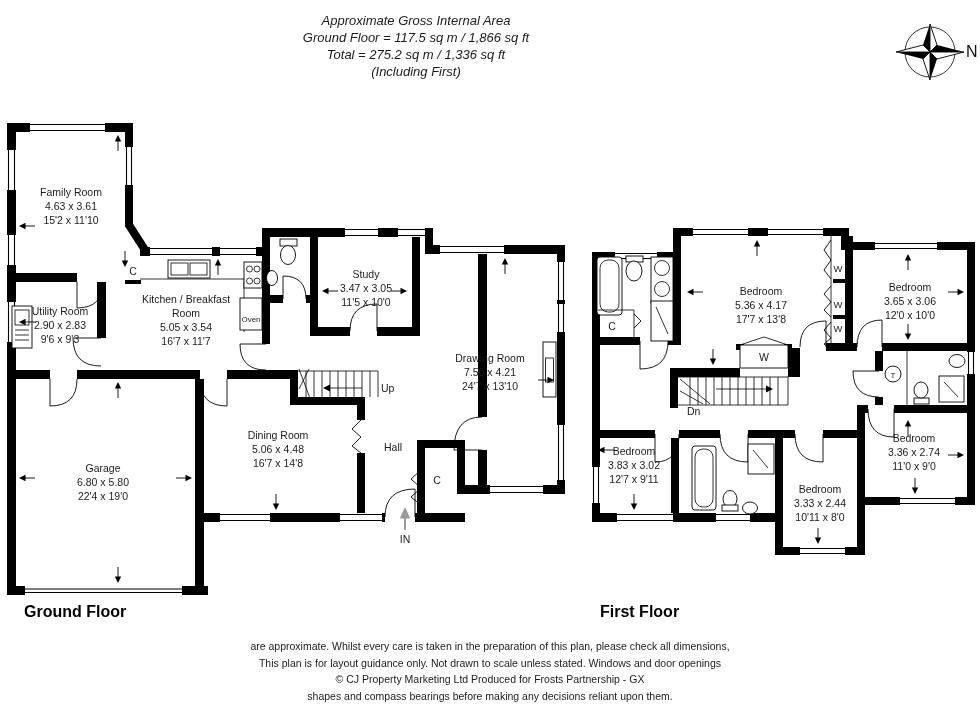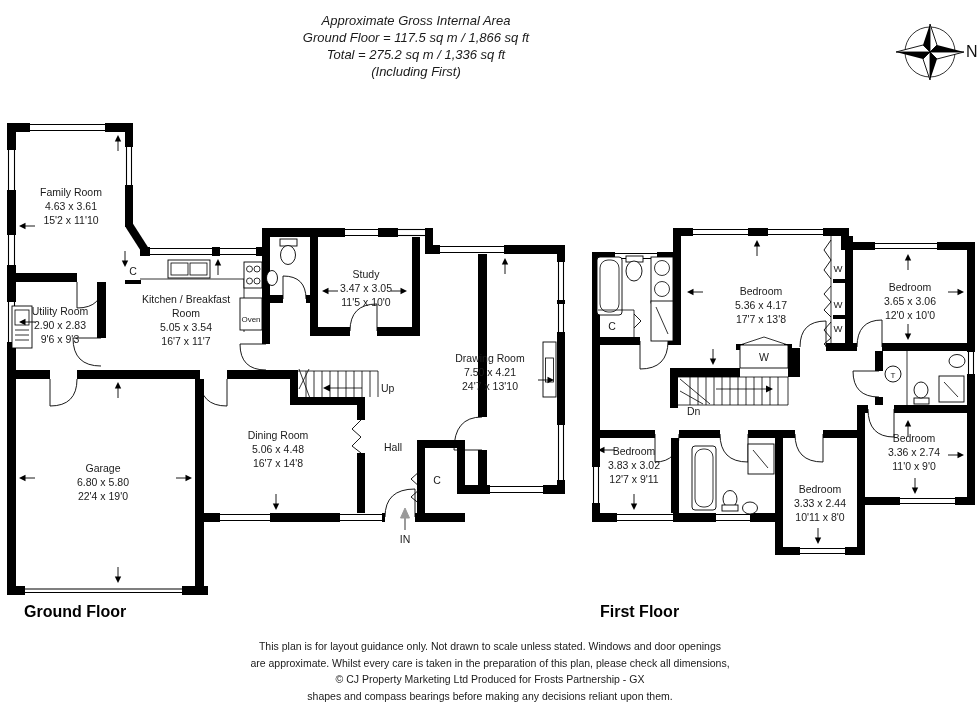--- a/index.html
+++ b/index.html
@@ -508,18 +508,18 @@
         <use href="#arr" transform="translate(713,365) rotate(180)"></use>
         <use href="#arr" transform="translate(908,420)"></use>
       </g>
     </g>
   </svg>
 
   <div class="floor-title" style="left:24px;">Ground Floor</div>
   <div class="floor-title" style="left:600px;">First Floor</div>
 
   <div class="footer">
+    <div>are approximate. Whilst every care is taken in the preparation of this plan, please check all dimensions,</div>
     <div>This plan is for layout guidance only. Not drawn to scale unless stated. Windows and door openings</div>
-    <div>are approximate. Whilst every care is taken in the preparation of this plan, please check all dimensions,</div>
     <div>© CJ Property Marketing Ltd Produced for Frosts Partnership - GX</div>
     <div>shapes and compass bearings before making any decisions reliant upon them.</div>
   </div>
 </div>
 
 </body></html>

